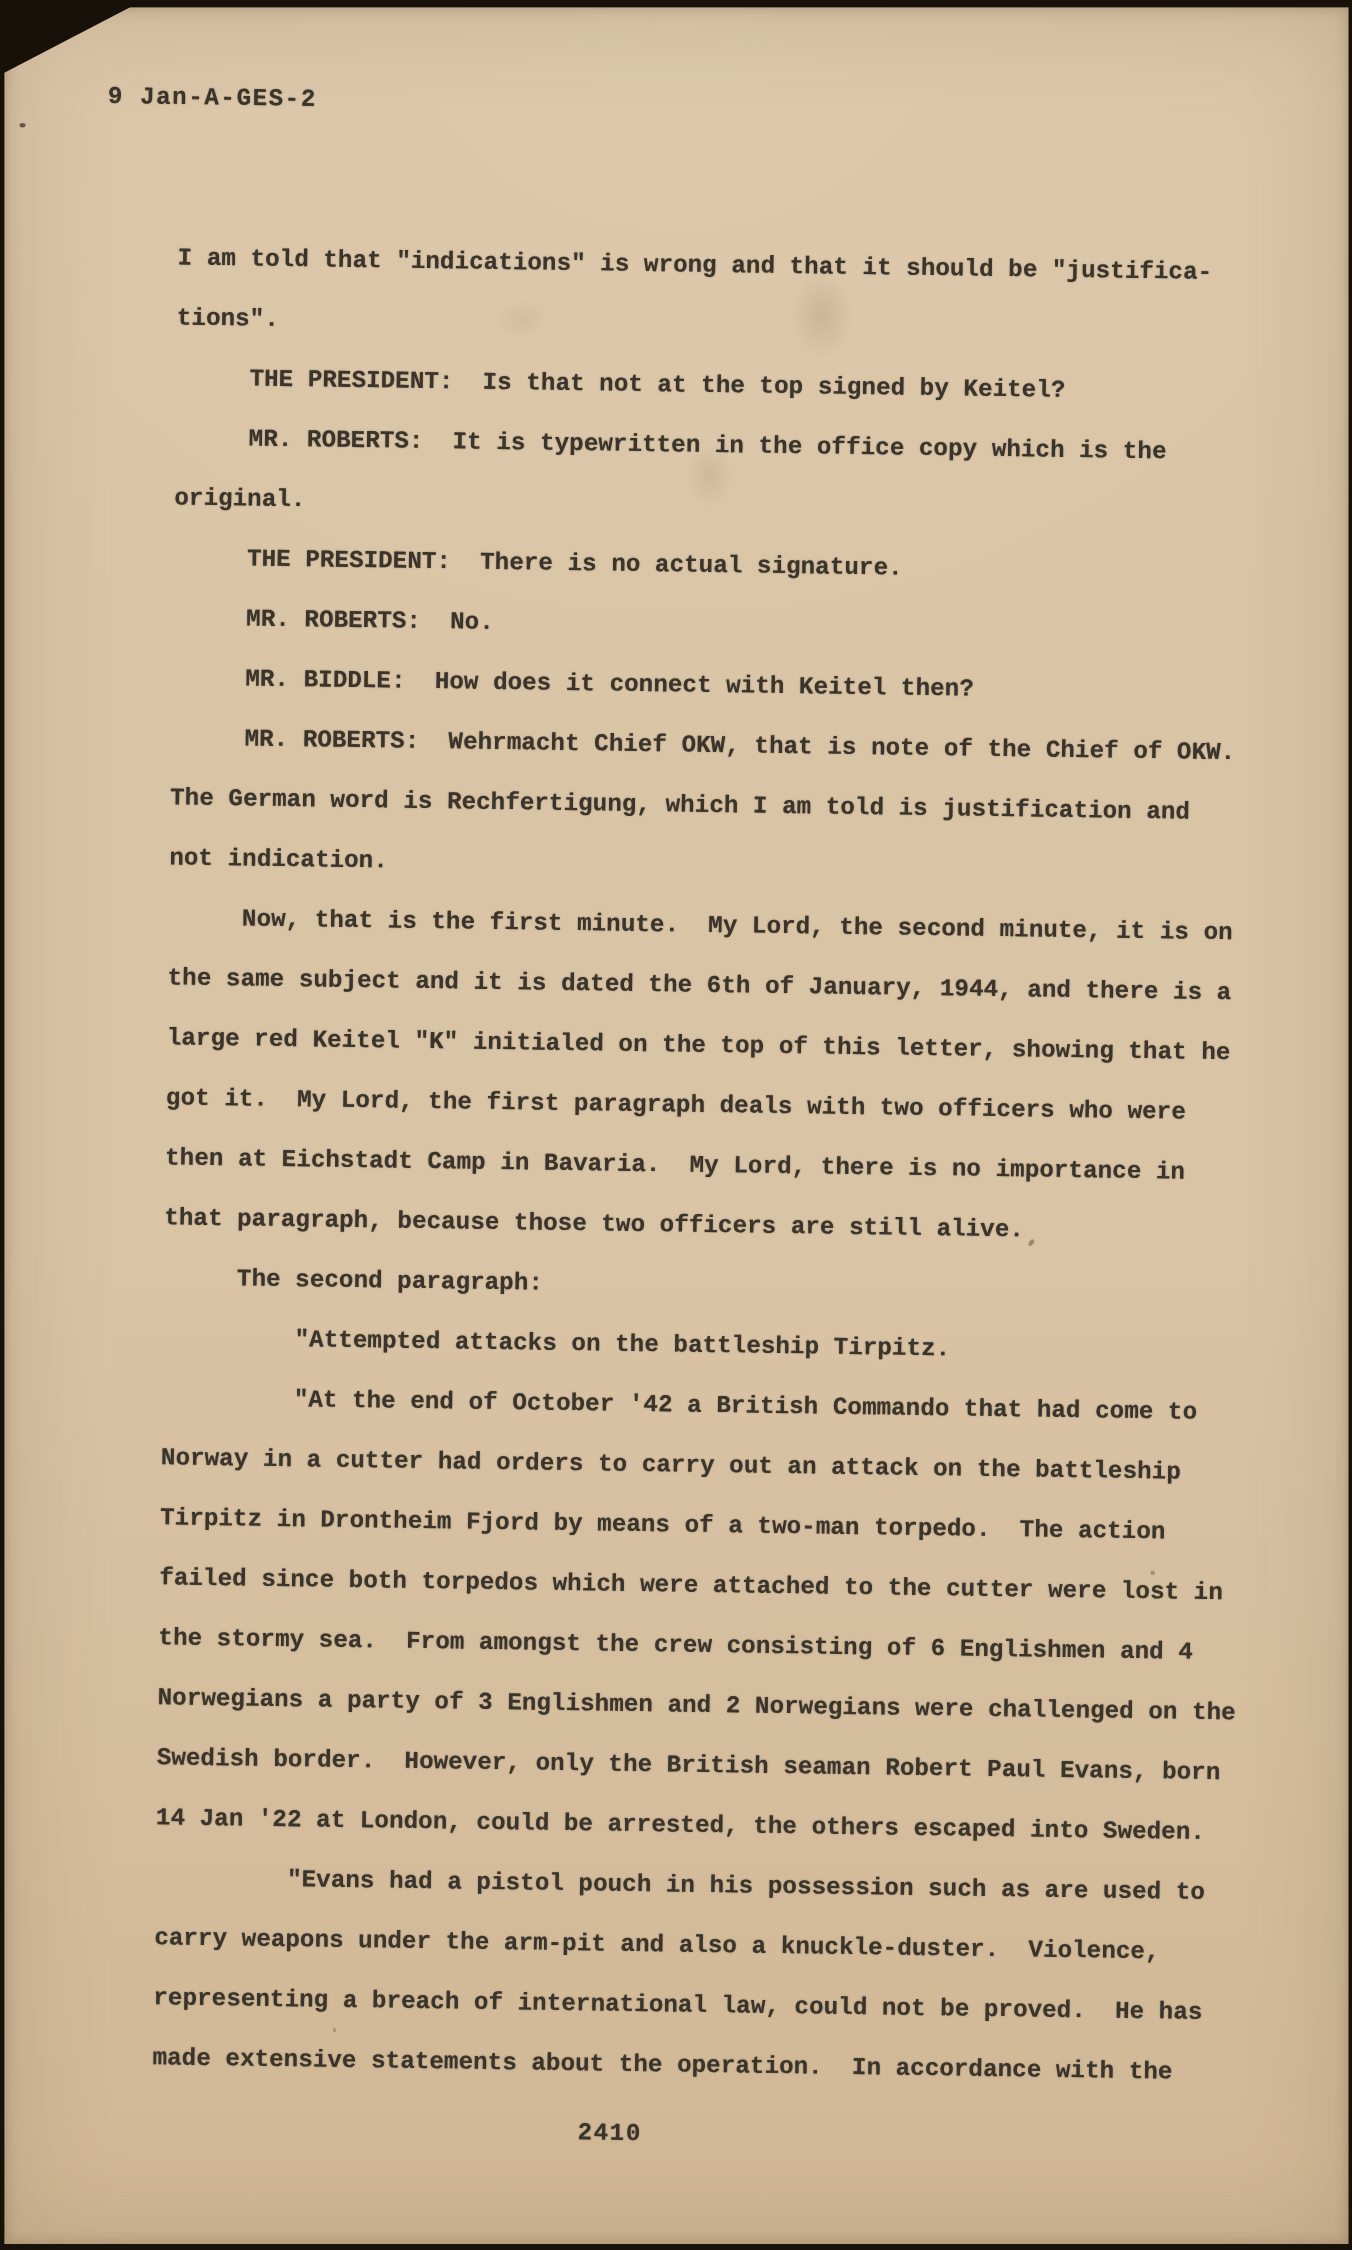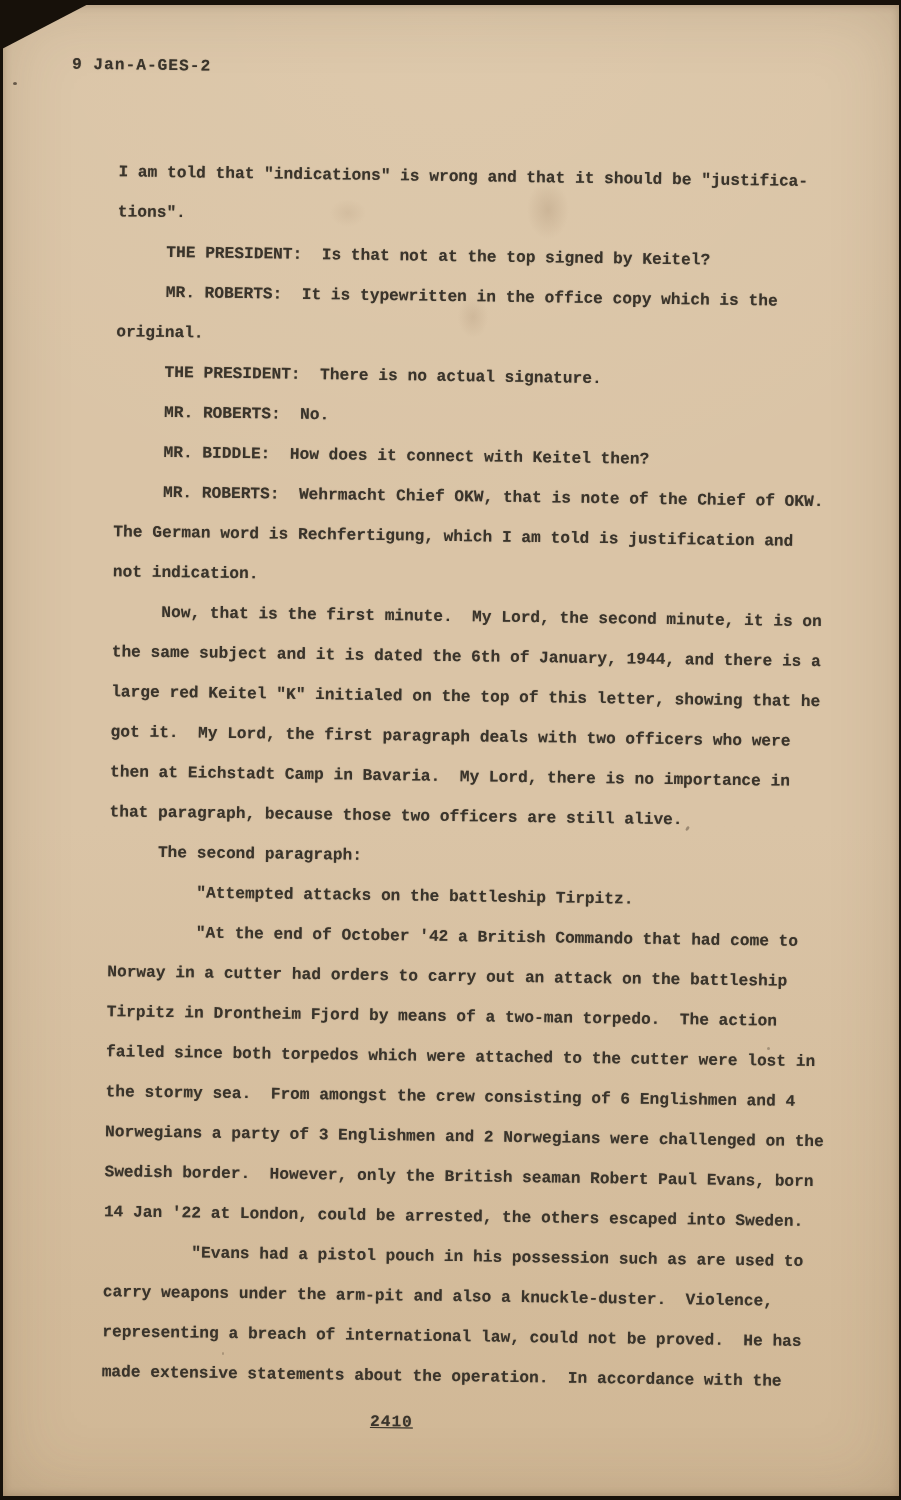--- a/index.html
+++ b/index.html
@@ -42,22 +42,22 @@
   }
   .header-line{
     position:absolute;left:62px;top:50px;
     line-height:40px;white-space:pre;letter-spacing:1px;
   }
   .body-lines{position:absolute;left:110px;top:157px;}
   .typed-line{height:40px;line-height:40px;white-space:pre;}
   .indent-1{padding-left:49px;}
   .indent-2{padding-left:88px;}
   .page-number{
-    position:absolute;left:379px;top:1403px;
-    line-height:40px;white-space:pre;letter-spacing:1px;text-decoration:underline;
+    position:absolute;left:394px;top:1403px;
+    line-height:40px;white-space:pre;letter-spacing:1px;
   }
   .speck{position:absolute;background:rgba(55,45,35,0.7);border-radius:50%;}
   .speck-a{left:13px;top:82px;width:4px;height:3px;}
   .speck-b{left:686px;top:826px;width:3px;height:5px;opacity:.55;transform:rotate(35deg);}
   .speck-c{left:767px;top:1047px;width:3px;height:3px;opacity:.45;}
   .speck-d{left:222px;top:1352px;width:2px;height:3px;opacity:.4;}
 </style>
 </head>
 <body>
 

